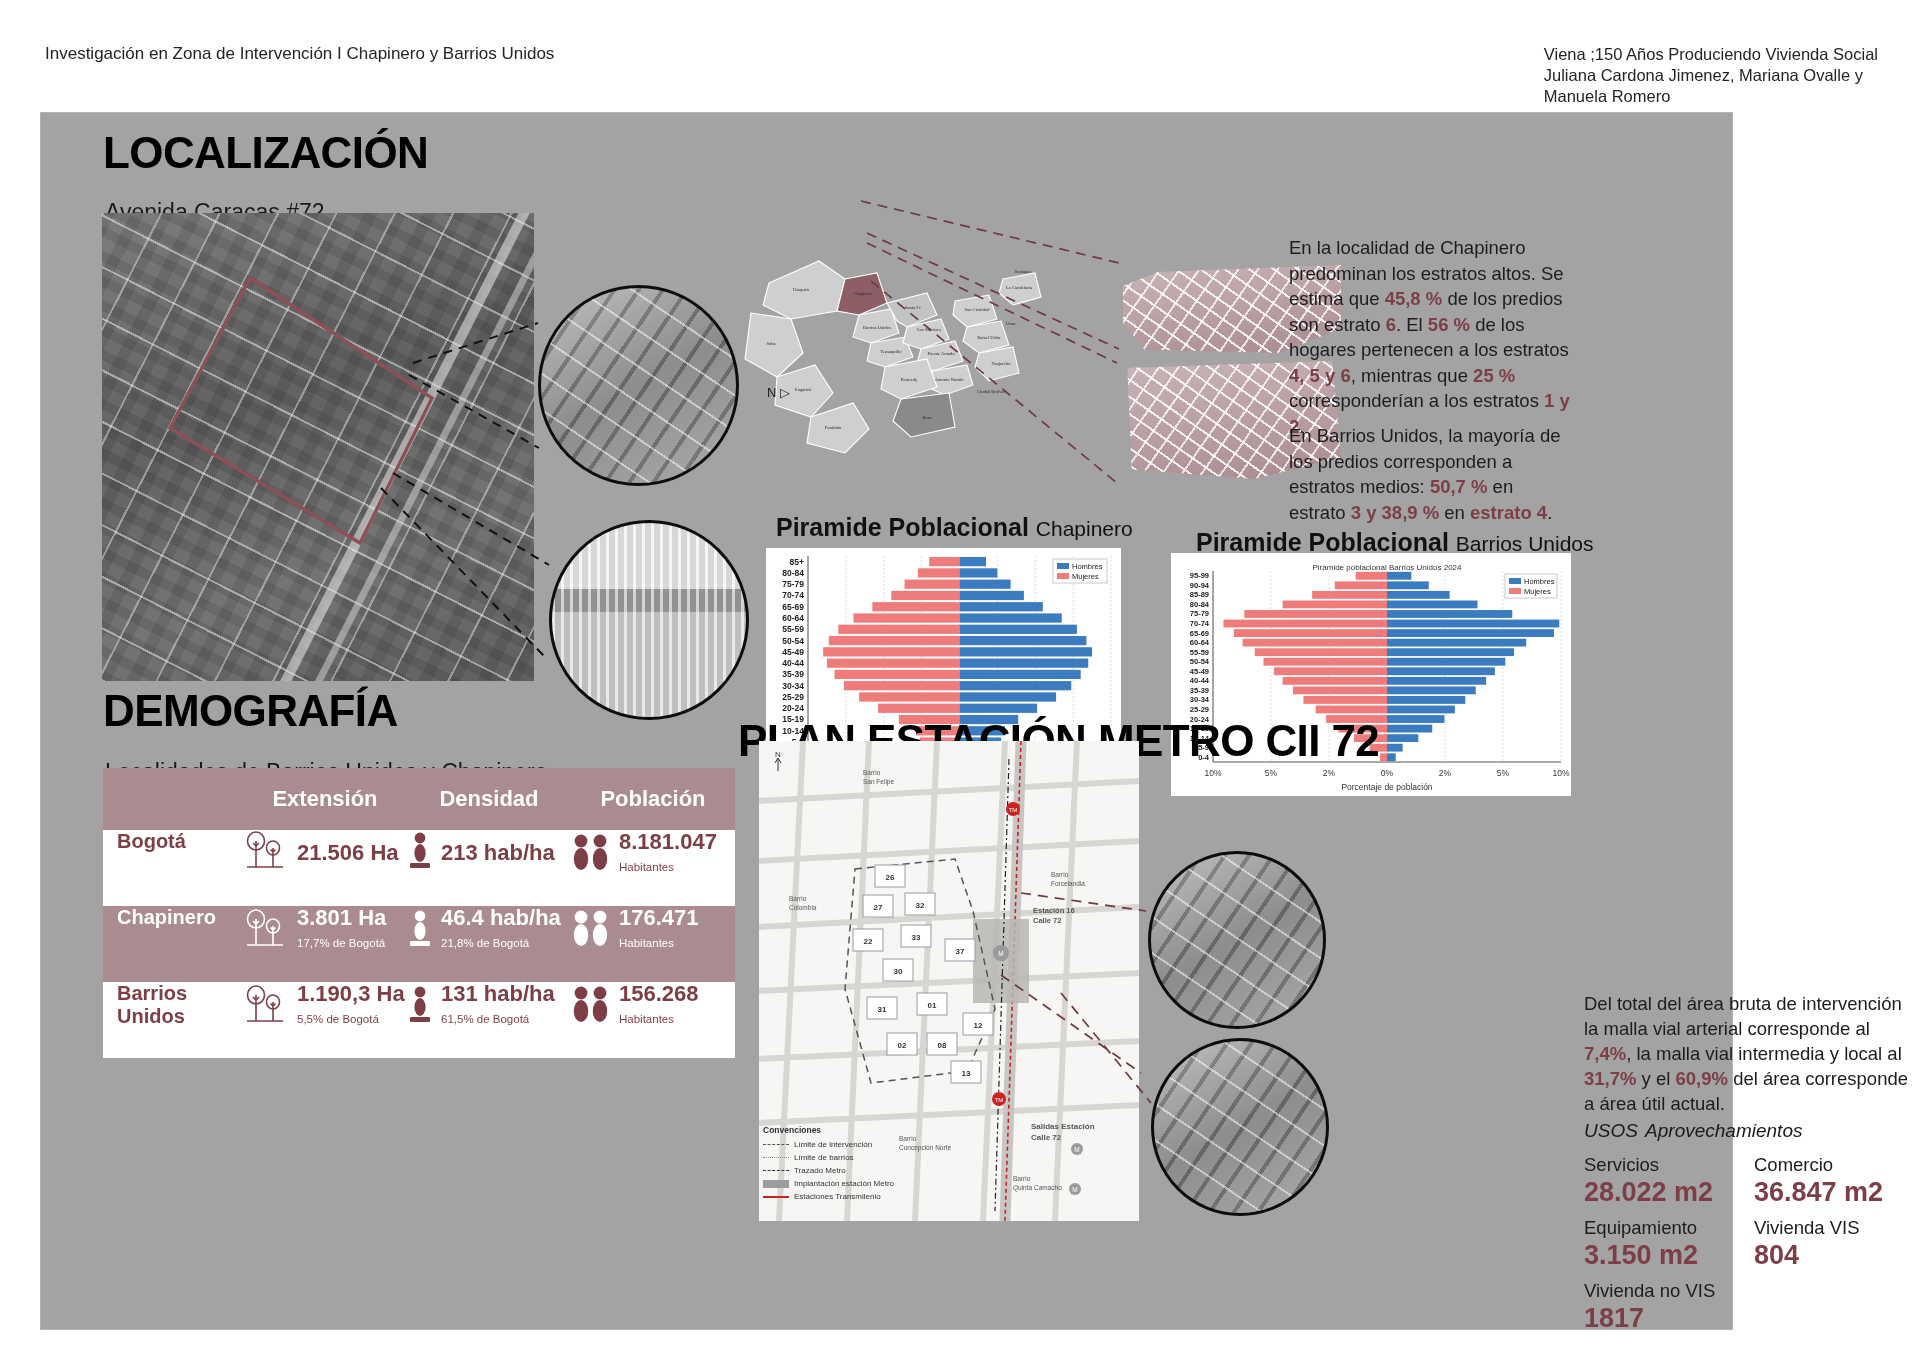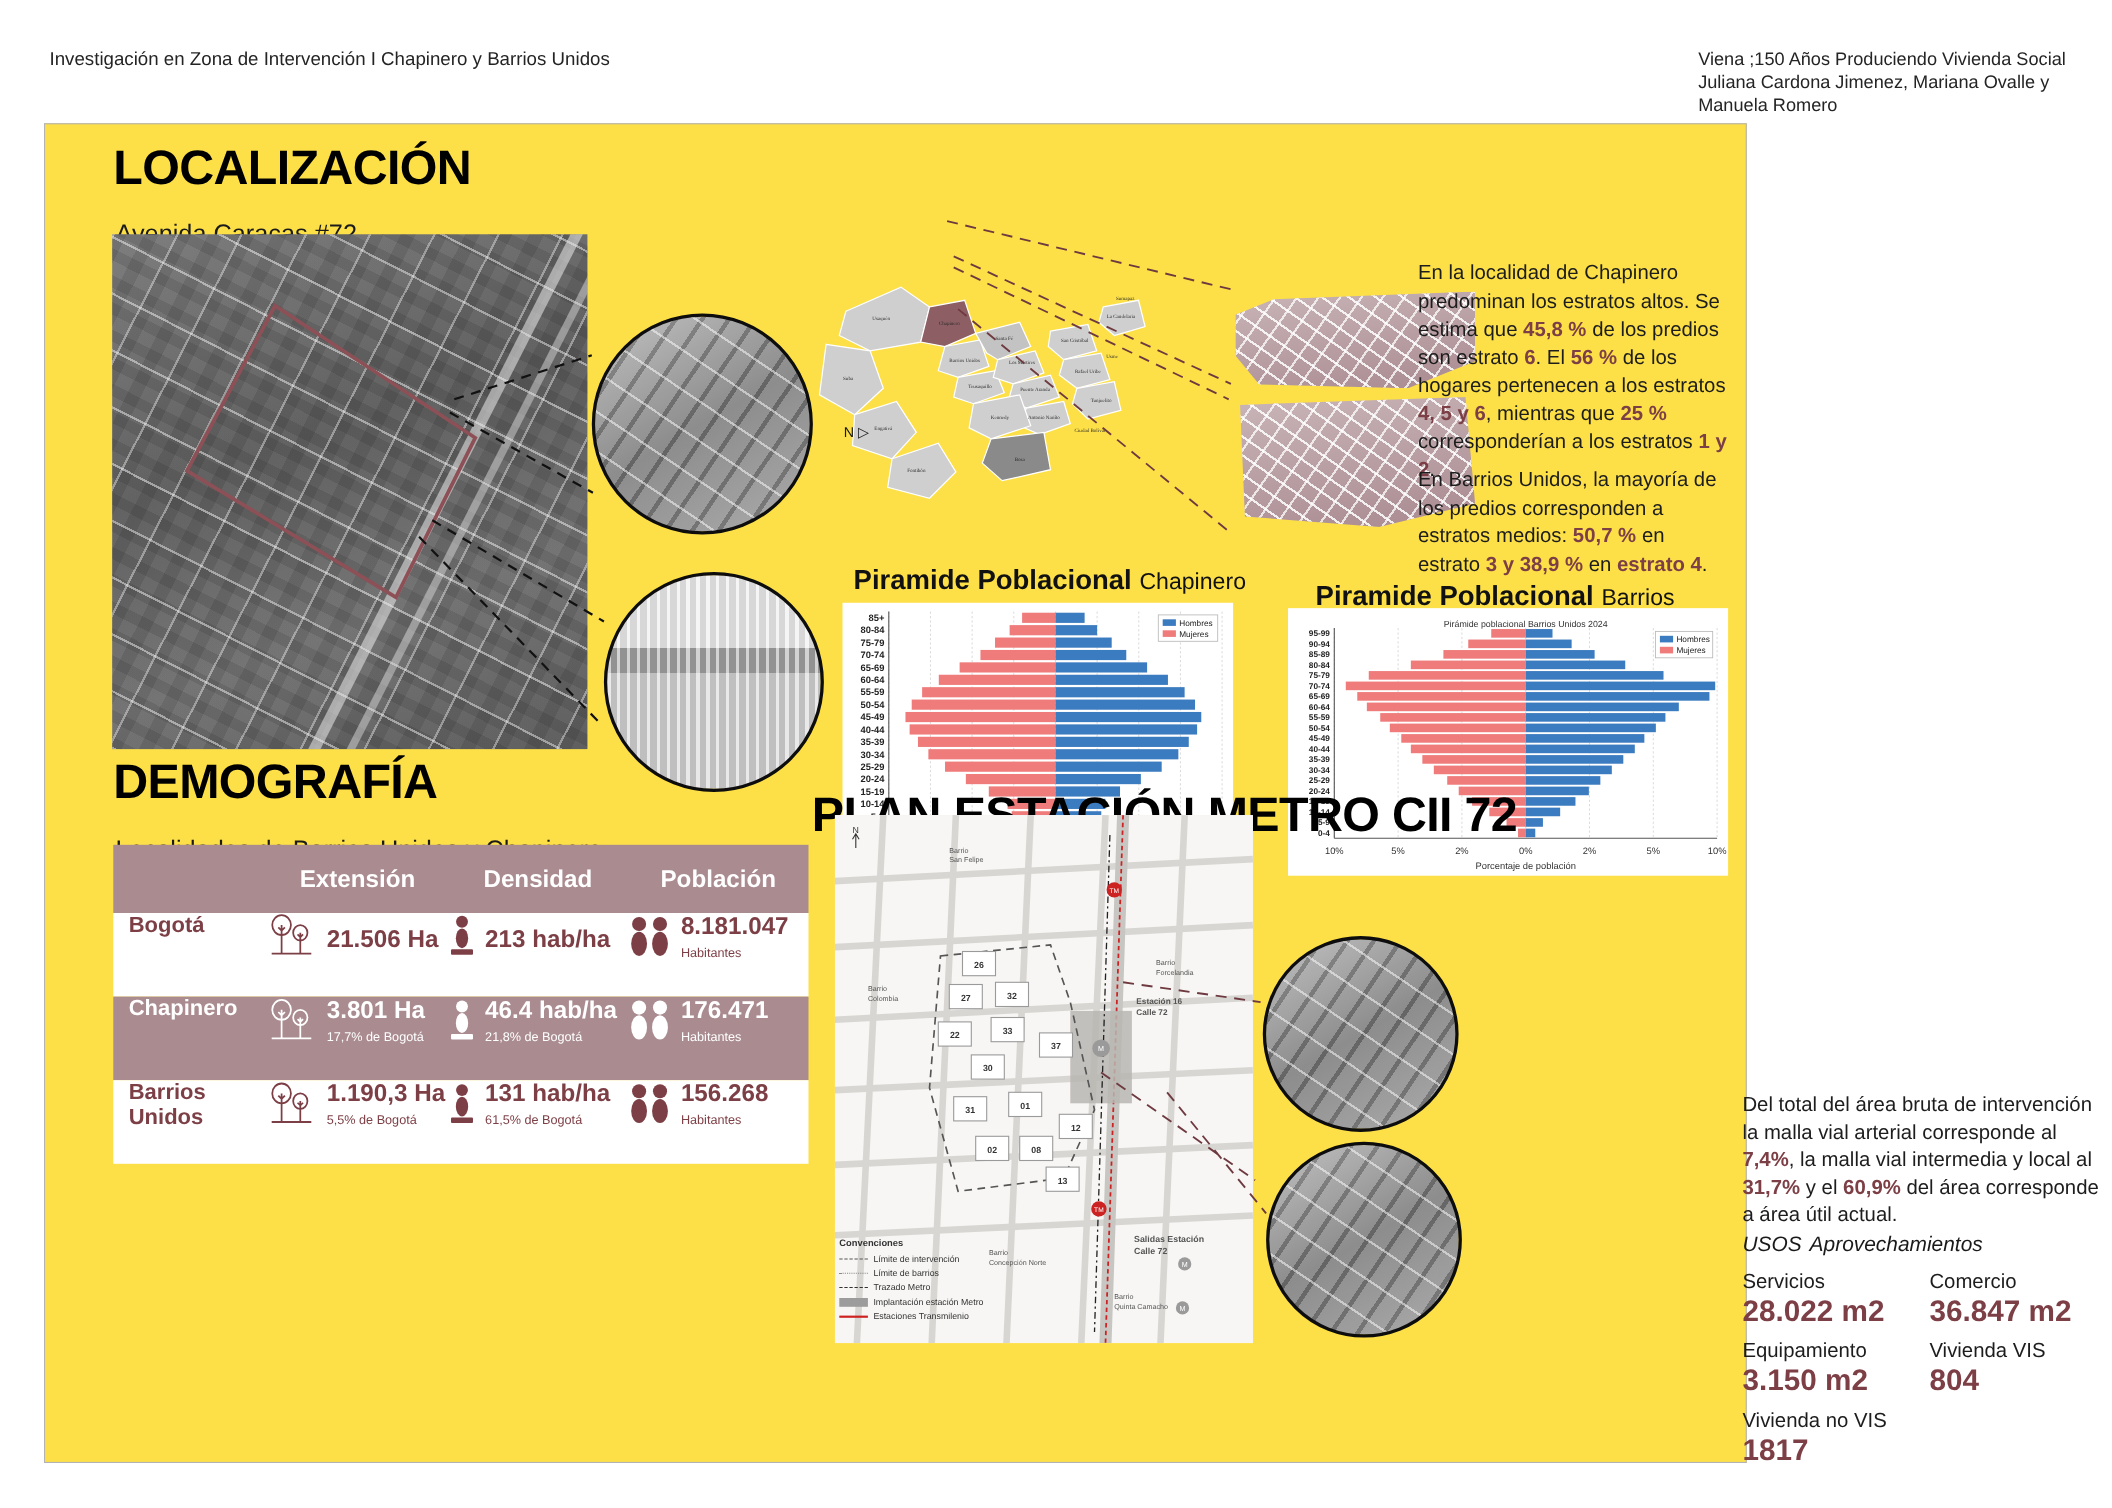--- a/index.html
+++ b/index.html
@@ -15,23 +15,23 @@
   .hdr { position:absolute; left:0; top:0; width:1920px; height:112px; }
   .hdr-left { position:absolute; left:45px; top:40px; }
   .hdr-left .t1 { font-size:22px; font-weight:400; letter-spacing:.1px; color:#242424;}
   .hdr-left .t2 { font-size:17px; font-weight:400; color:#242424; margin-top:4px;}
   .hdr-right { position:absolute; right:42px; top:44px; text-align:left; }
   .hdr-right div { font-size:16.5px; line-height:21px; color:#242424;}
 
   
   .frame {
     position:absolute; left:40px; top:112px;
-    width:1548px; height:1218px;
+    width:1693px; height:1218px;
     border:1.4px solid #b3b3b3;
-    background:#fde047;
+    background:#a3a3a3;
   }
 
   
   .bigtitle { font-size:44px; font-weight:700; letter-spacing:-0.6px; color:#000; line-height:1; }
   .subtitle { font-size:23px; font-weight:400; color:#1a1a1a; margin-top:22px;}
 
   #loc-title { position:absolute; left:62px; top:18px; }
   #loc-sub   { position:absolute; left:64px; top:64px; }
 
   #demo-title { position:absolute; left:62px; top:576px;}

